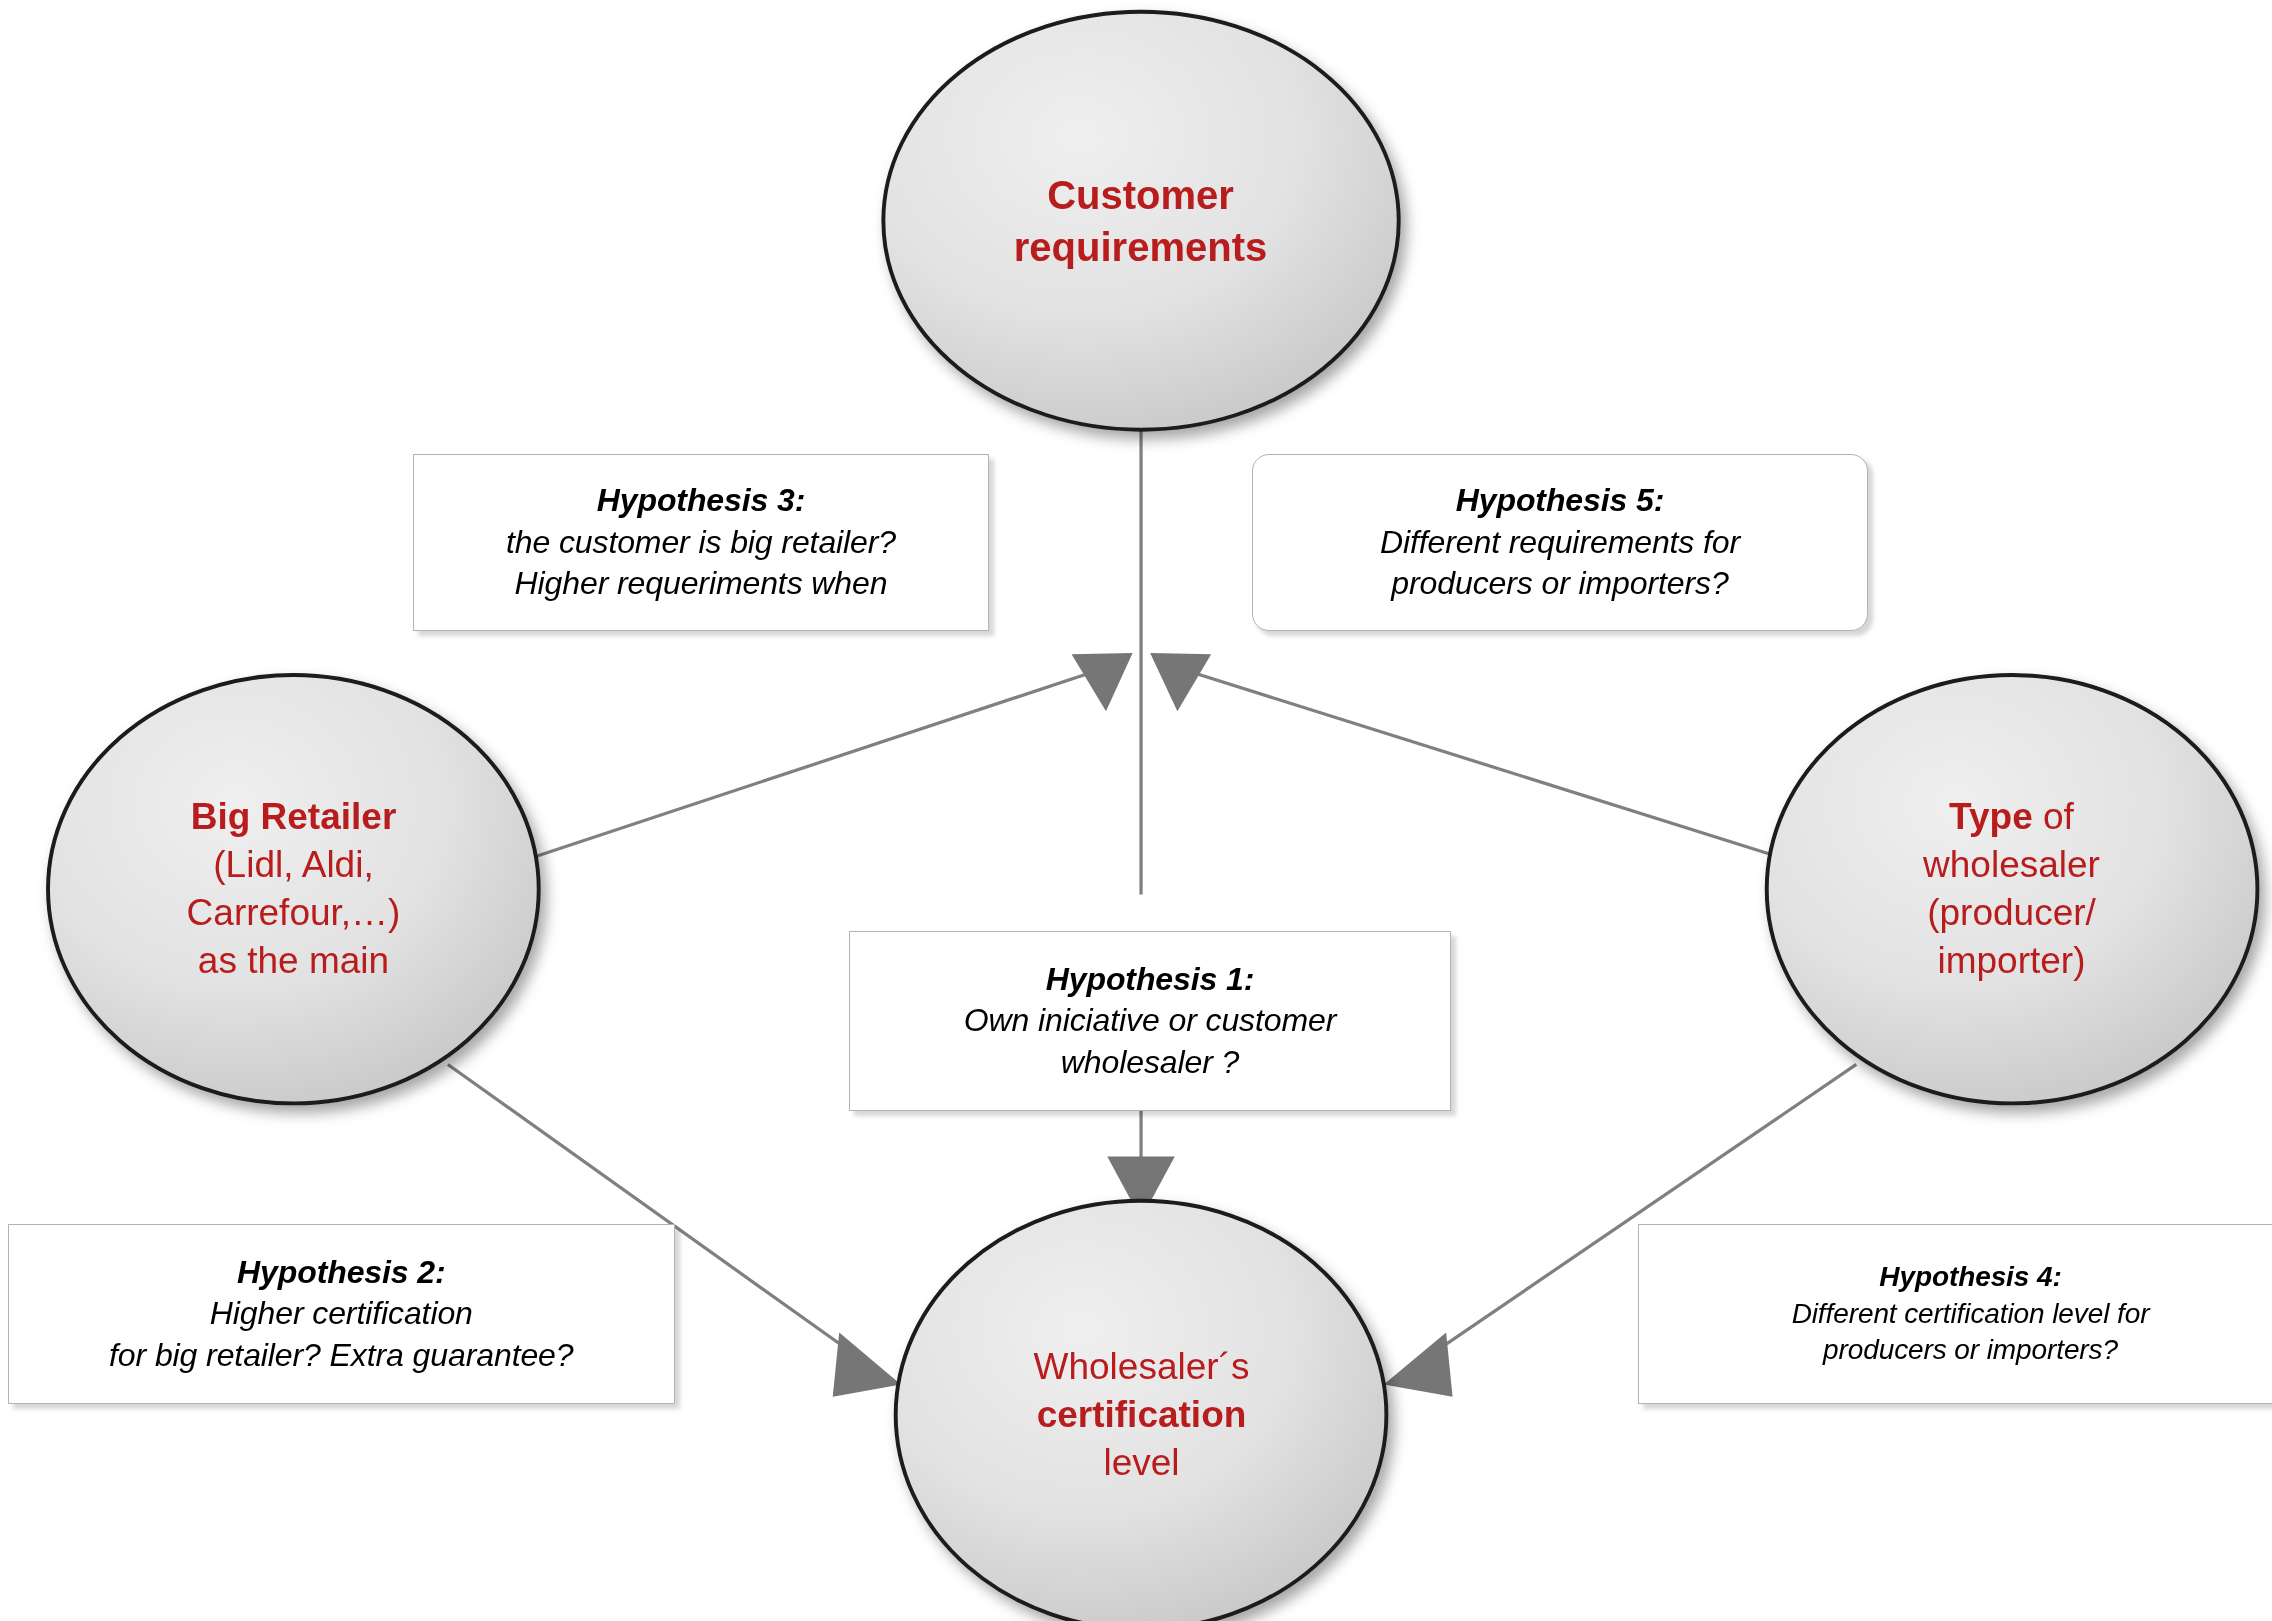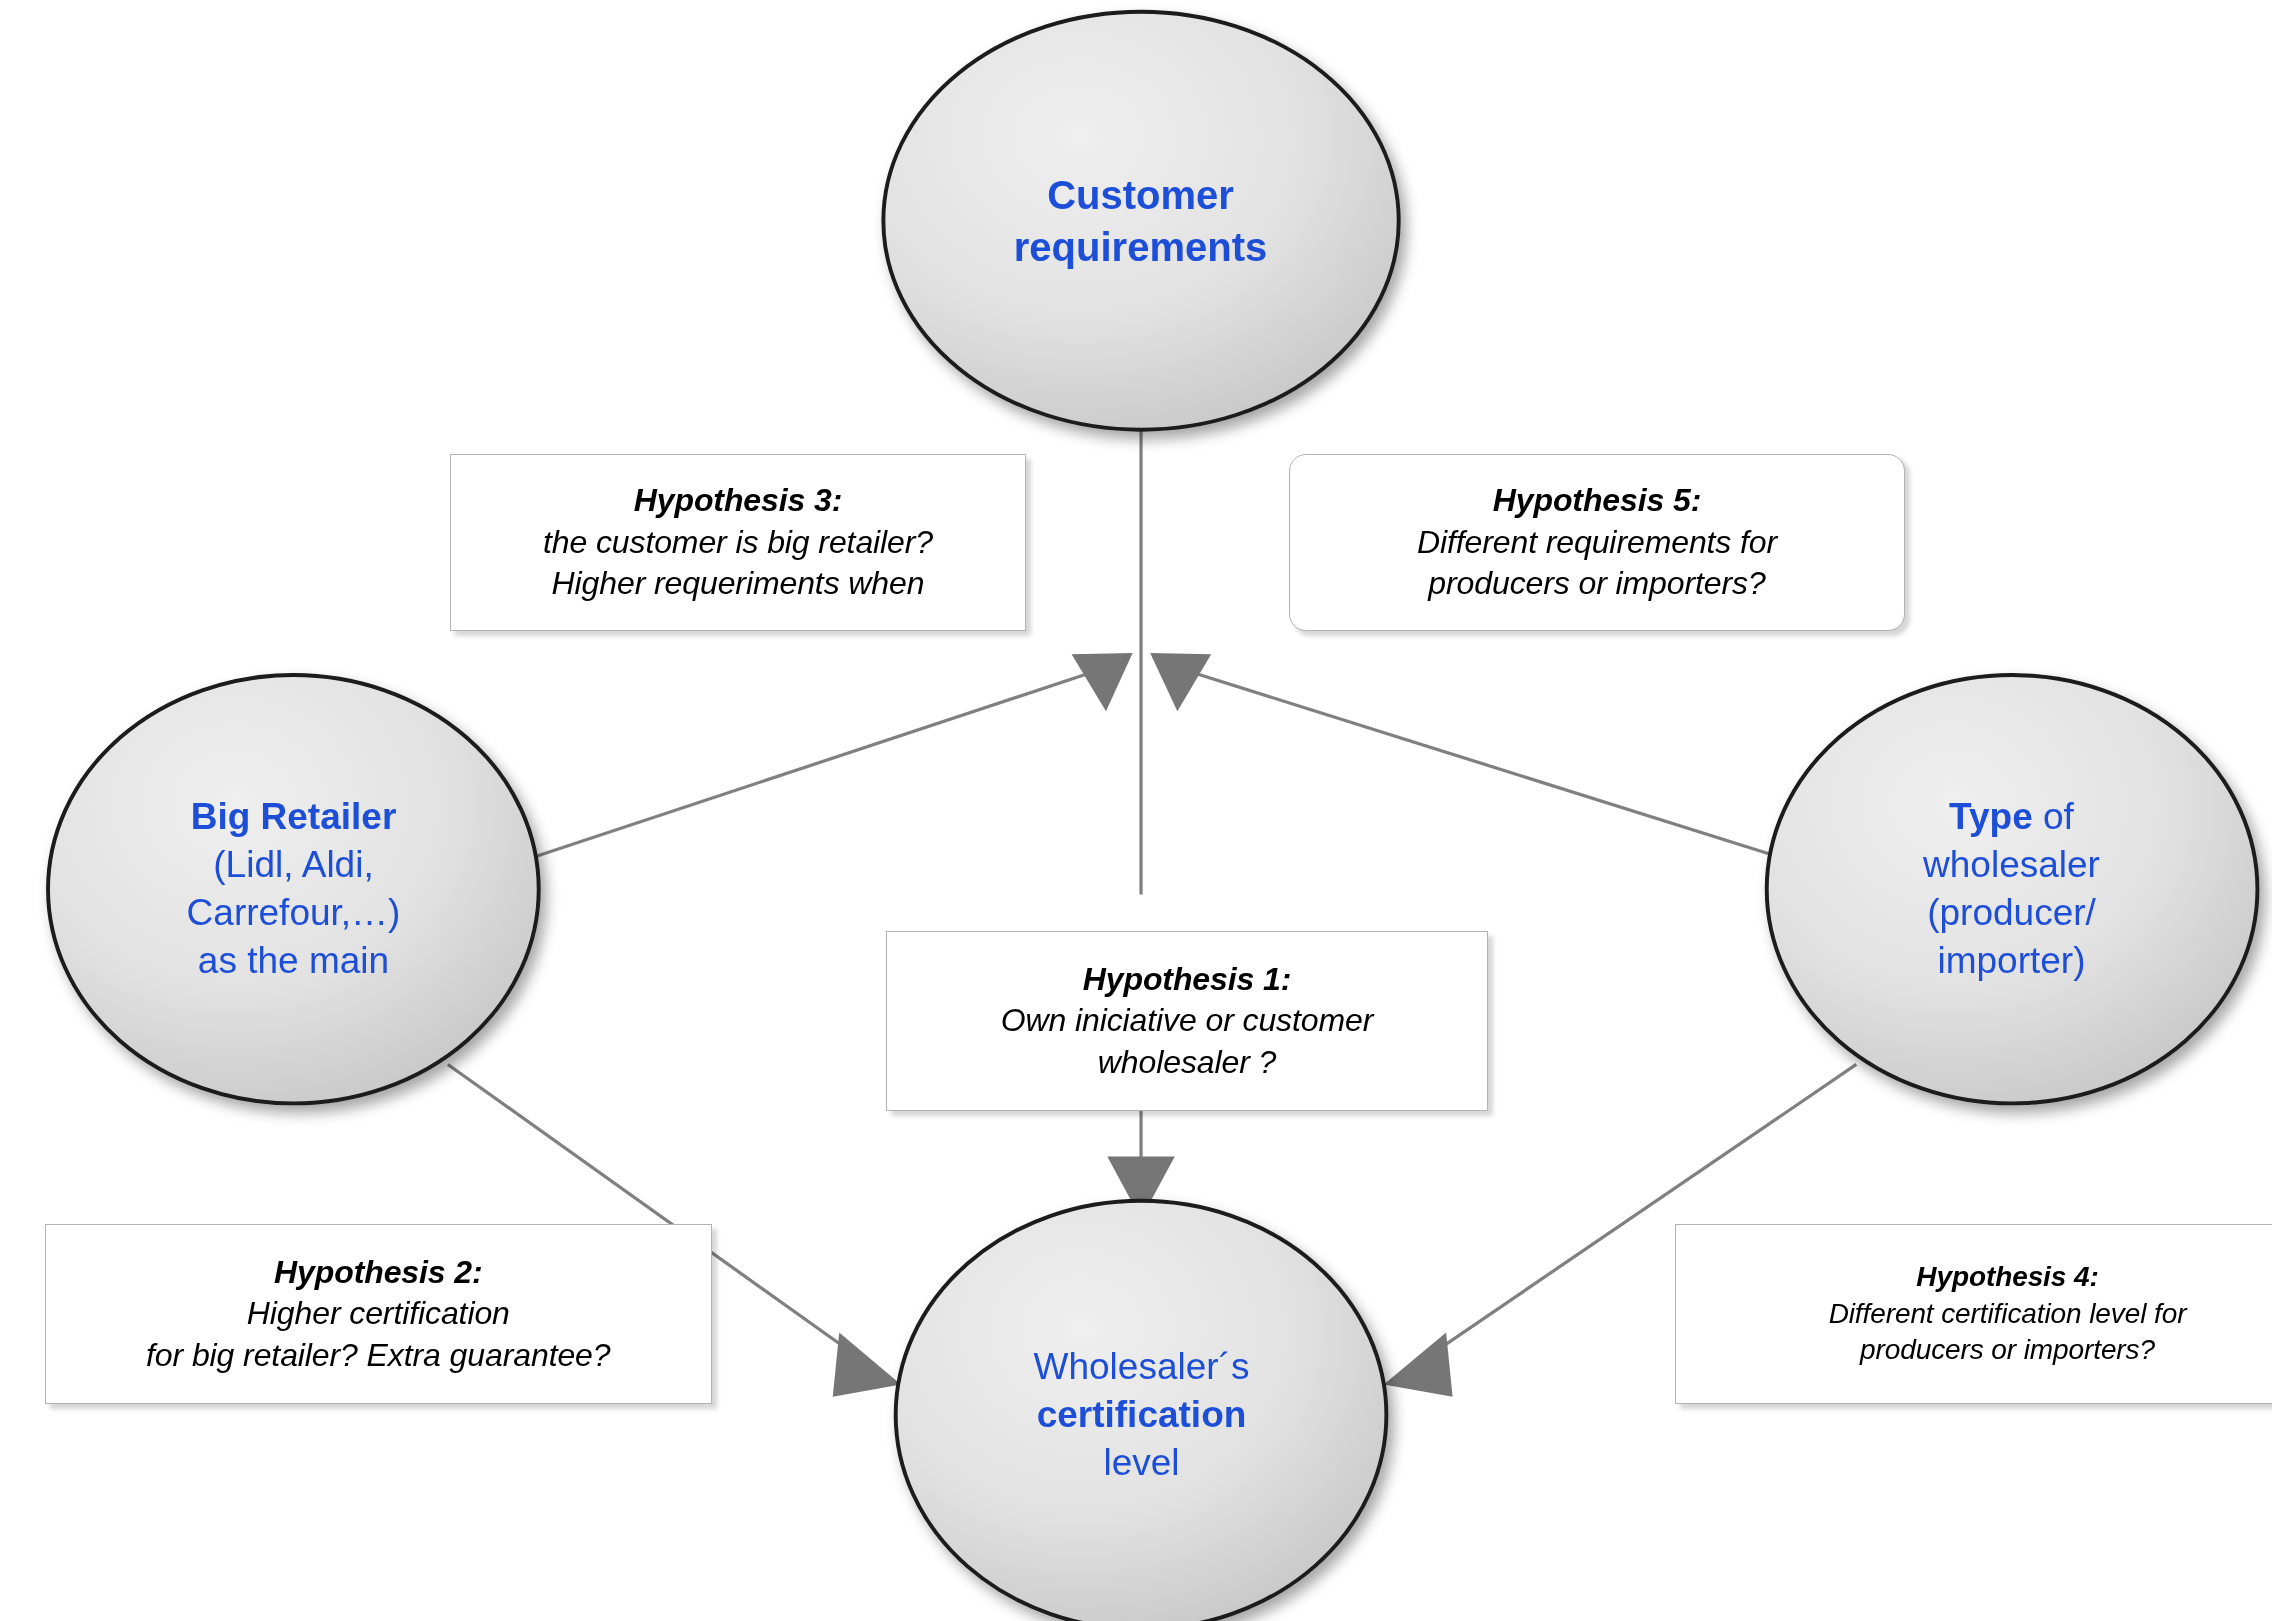--- a/index.html
+++ b/index.html
@@ -25,39 +25,38 @@
     height: 1622px;
   }
   
   .node-label {
     position: absolute;
     display: flex;
     flex-direction: column;
     align-items: center;
     justify-content: center;
     text-align: center;
-    color: #1d4ed8;
+    color: #b91c1c;
     line-height: 1.30;
     pointer-events: none;
   }
   .node-label .ln { display: block; white-space: nowrap; }
   .b { font-weight: bold; }
   
   .hbox {
     position: absolute;
     background: #ffffff;
     border: 1.9px solid #b3b3b3;
     box-shadow: 4.5px 4.5px 4.5px rgba(0,0,0,0.16);
     box-sizing: border-box;
     display: flex;
     flex-direction: column;
     align-items: center;
     justify-content: center;
     color: #000000;
-    margin-left: 37px;
   }
   .hbox .htitle {
     font-weight: bold;
     font-style: italic;
     letter-spacing: -0.1px;
   }
   .hbox .hline {
     font-style: italic;
     letter-spacing: -0.1px;
     white-space: nowrap;

